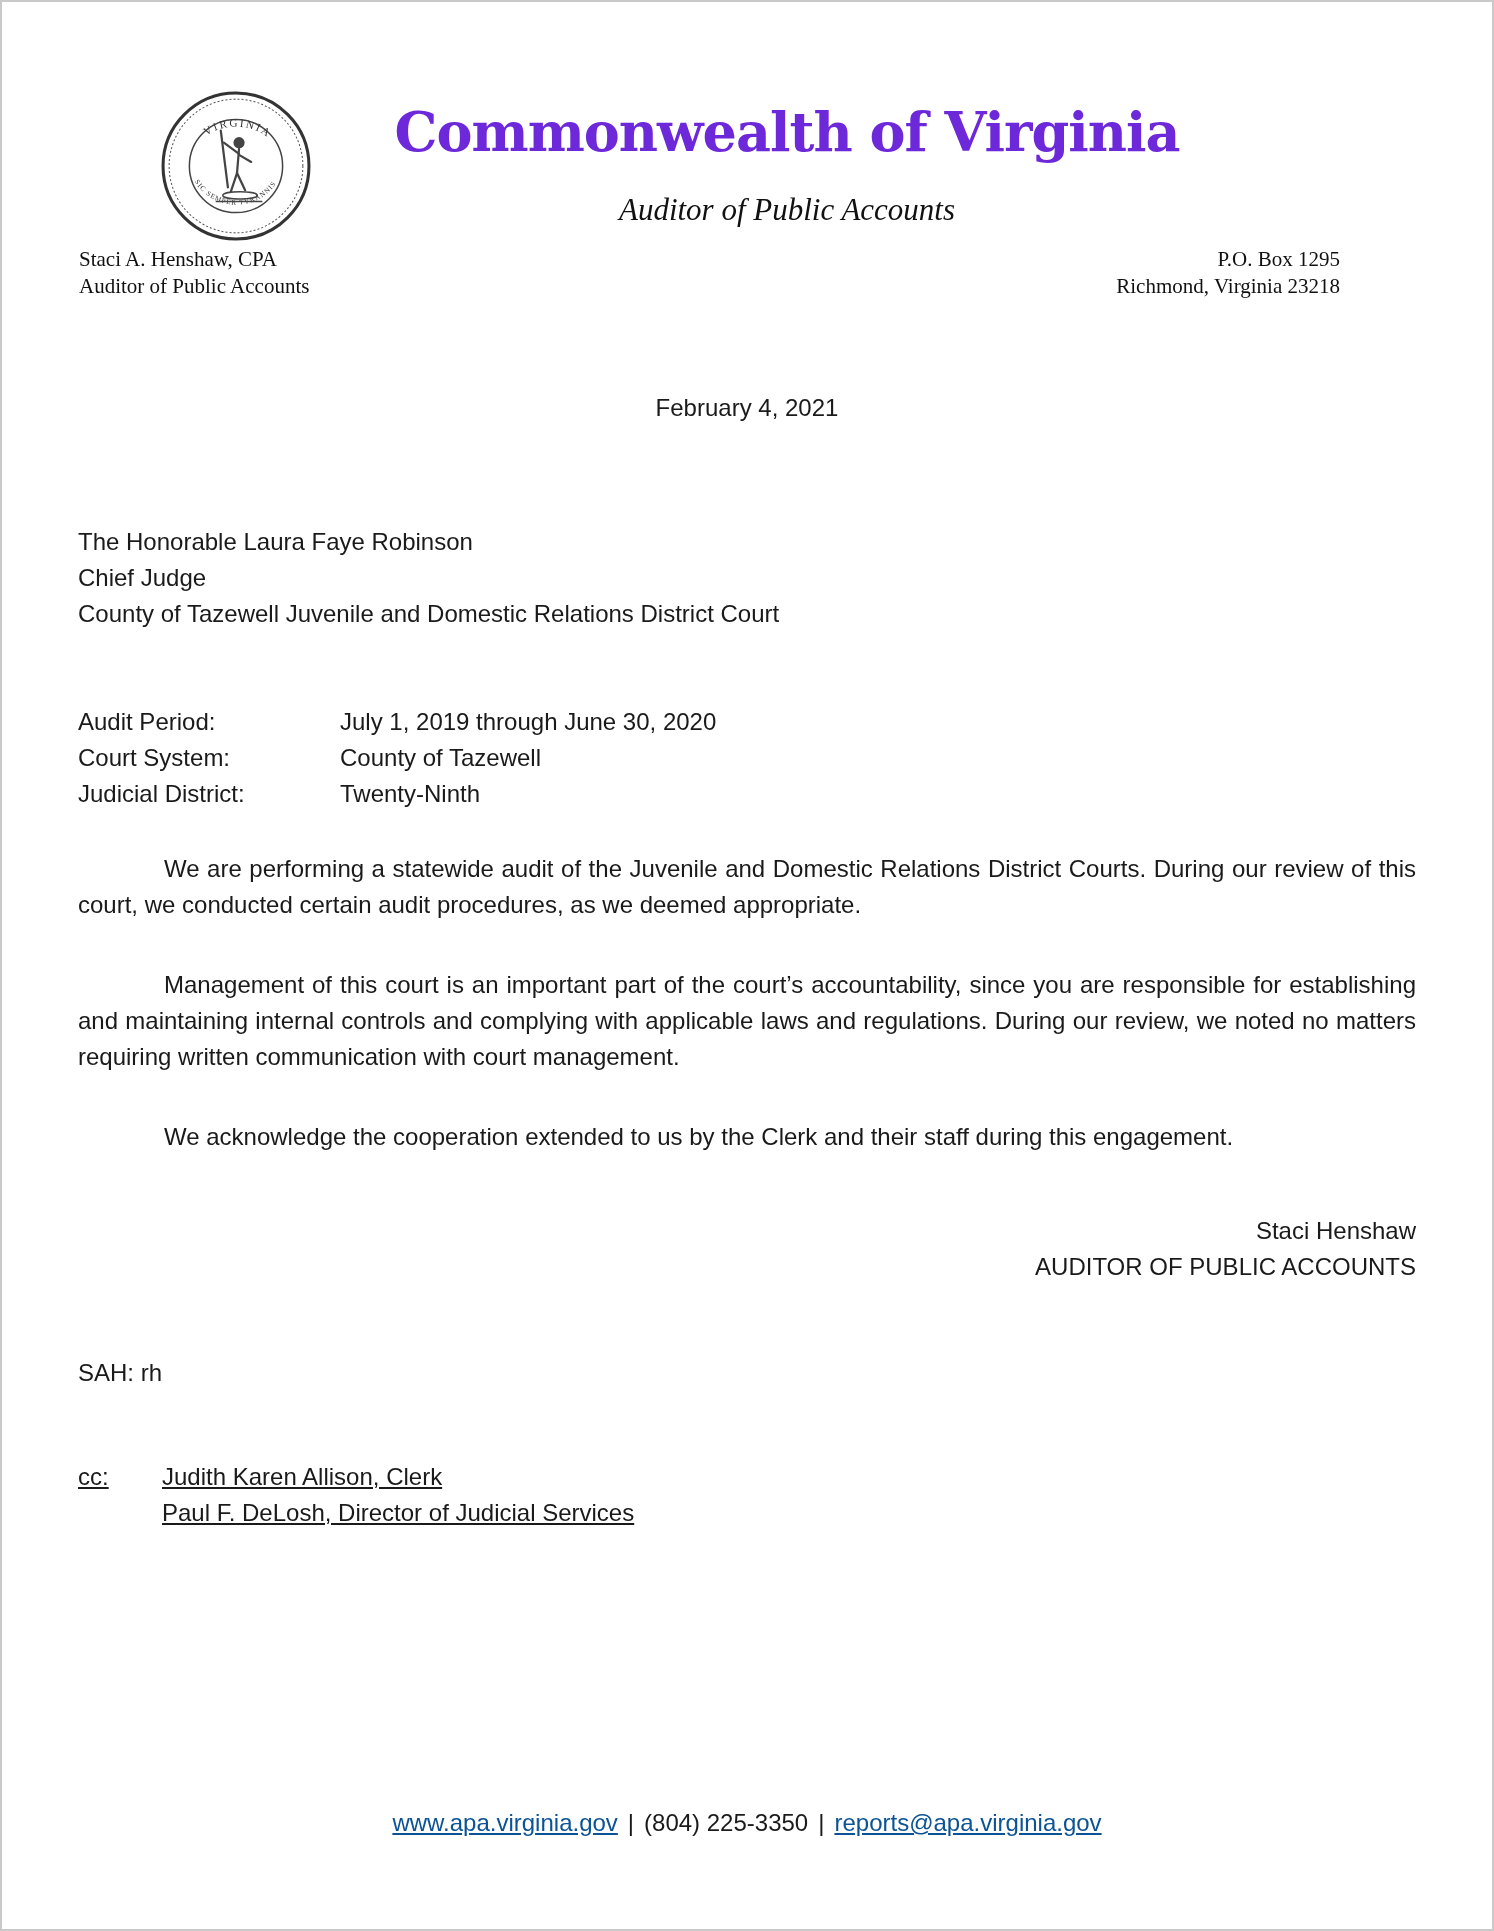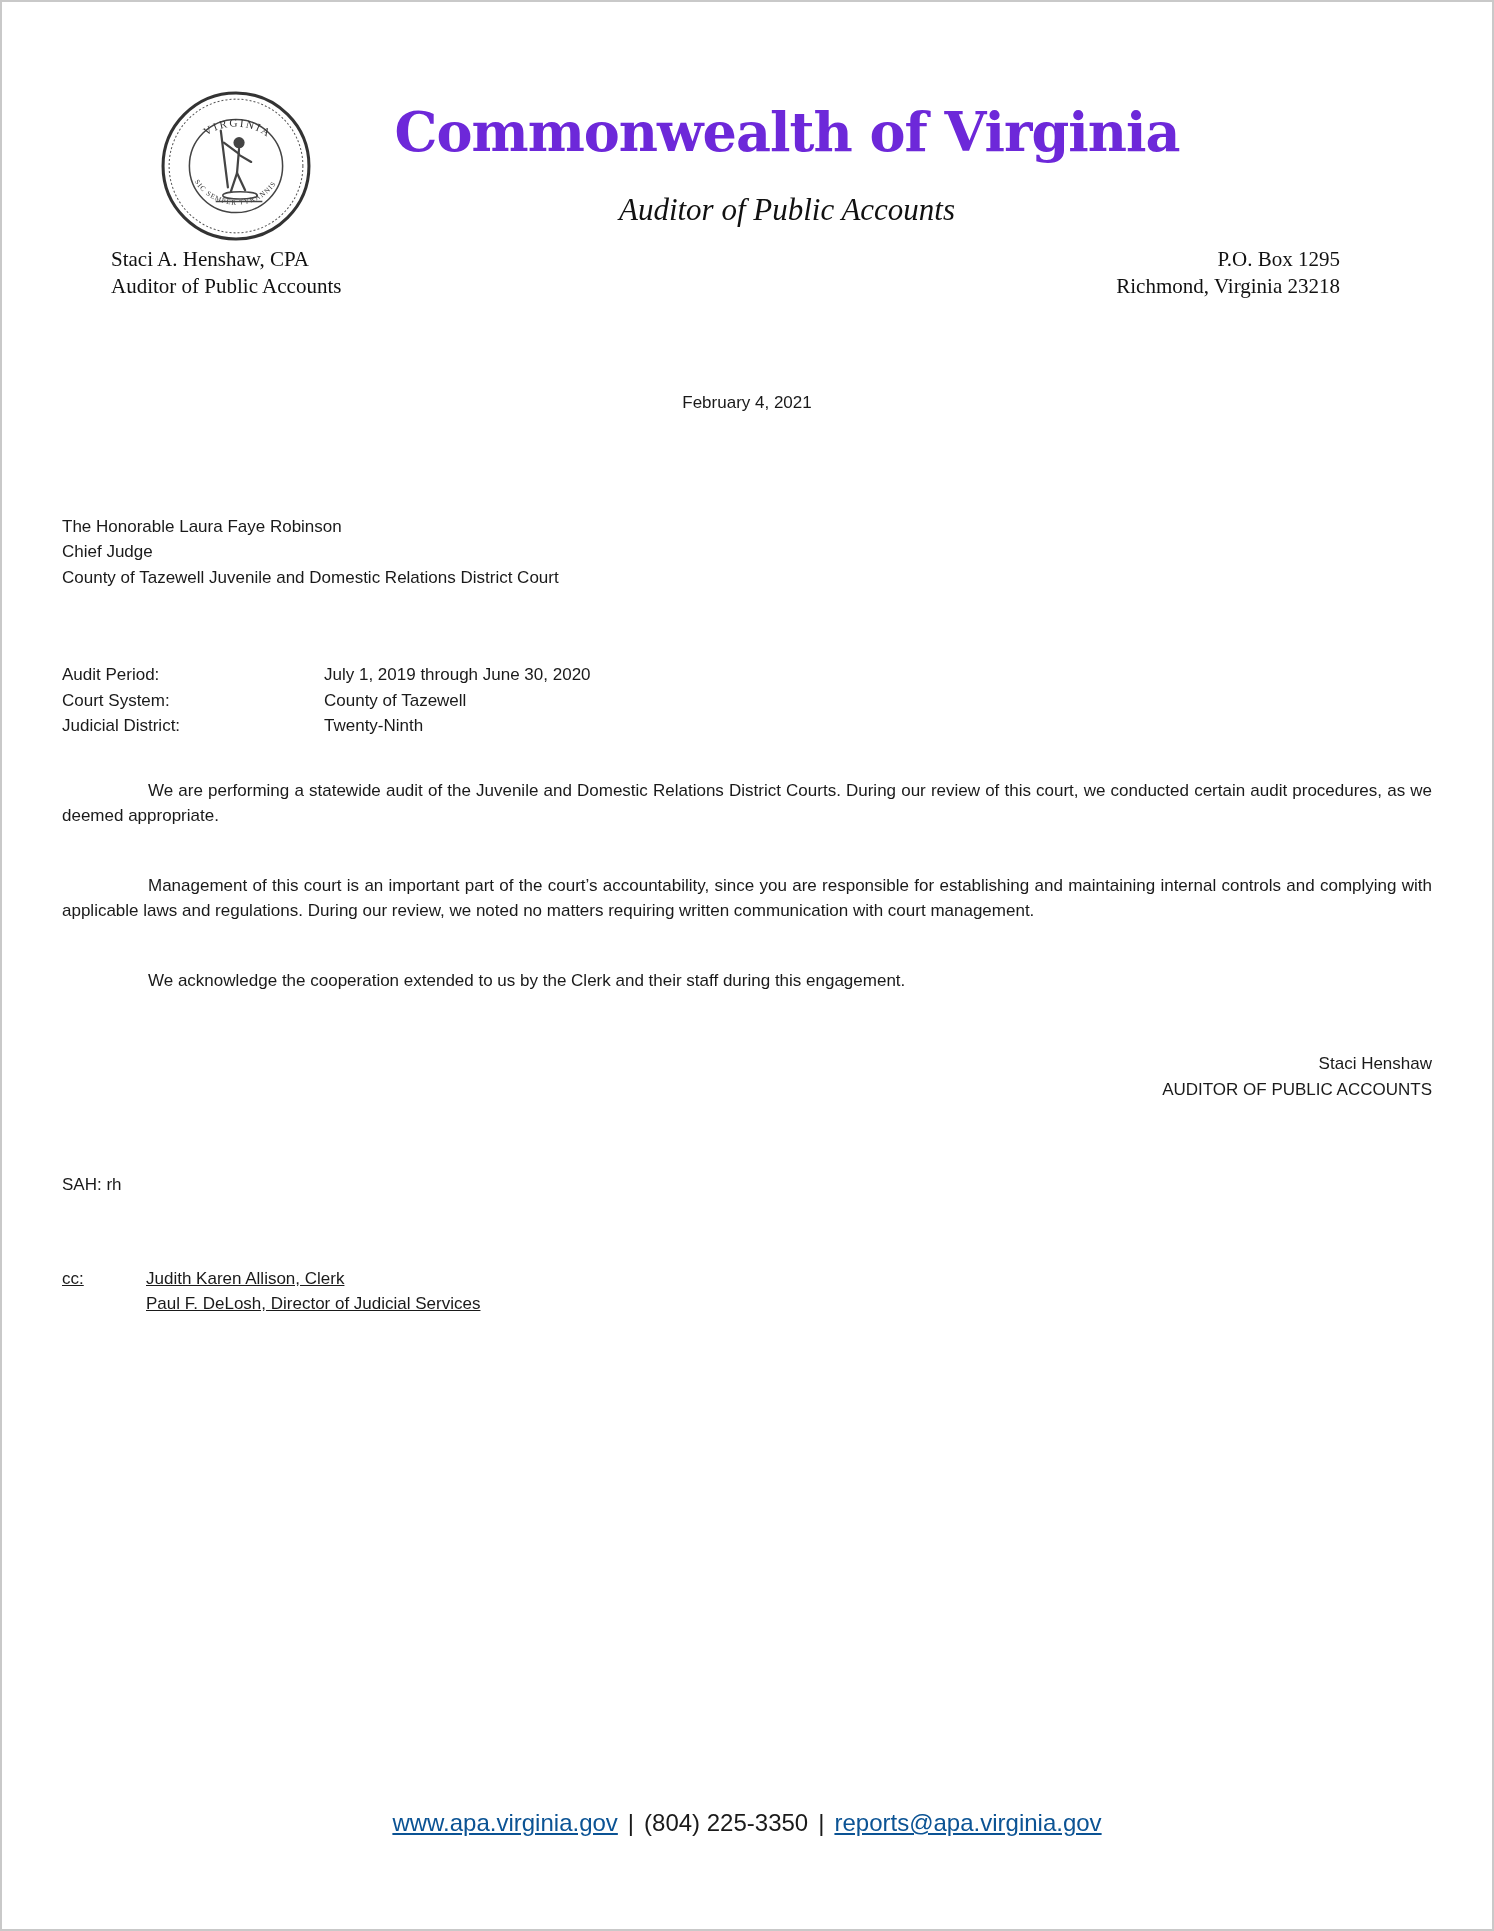--- a/index.html
+++ b/index.html
@@ -49,32 +49,32 @@
     font-style: italic;
     font-size: 31px;
     color: #111;
   }
   .contact-row {
     position: absolute;
     left: 0; right: 0;
     top: 244px;
     display: flex;
     justify-content: space-between;
-    padding: 0 152px 0 109px;
+    padding: 0 152px 0 77px;
     font-family: "Liberation Serif", serif;
     font-size: 21px;
     line-height: 1.3;
     color: #111;
   }
   .contact-right { text-align: right; }
 
   
   .letter-content {
-    padding: 0 60px;
-    font-size: 17px;
+    padding: 0 76px;
+    font-size: 24px;
     line-height: 1.5;
   }
   .date-line {
     text-align: center;
     margin-top: 78px;
   }
   .recipient-block { margin-top: 98px; }
 
   .audit-block { margin-top: 72px; }
   .audit-row { display: flex; }

